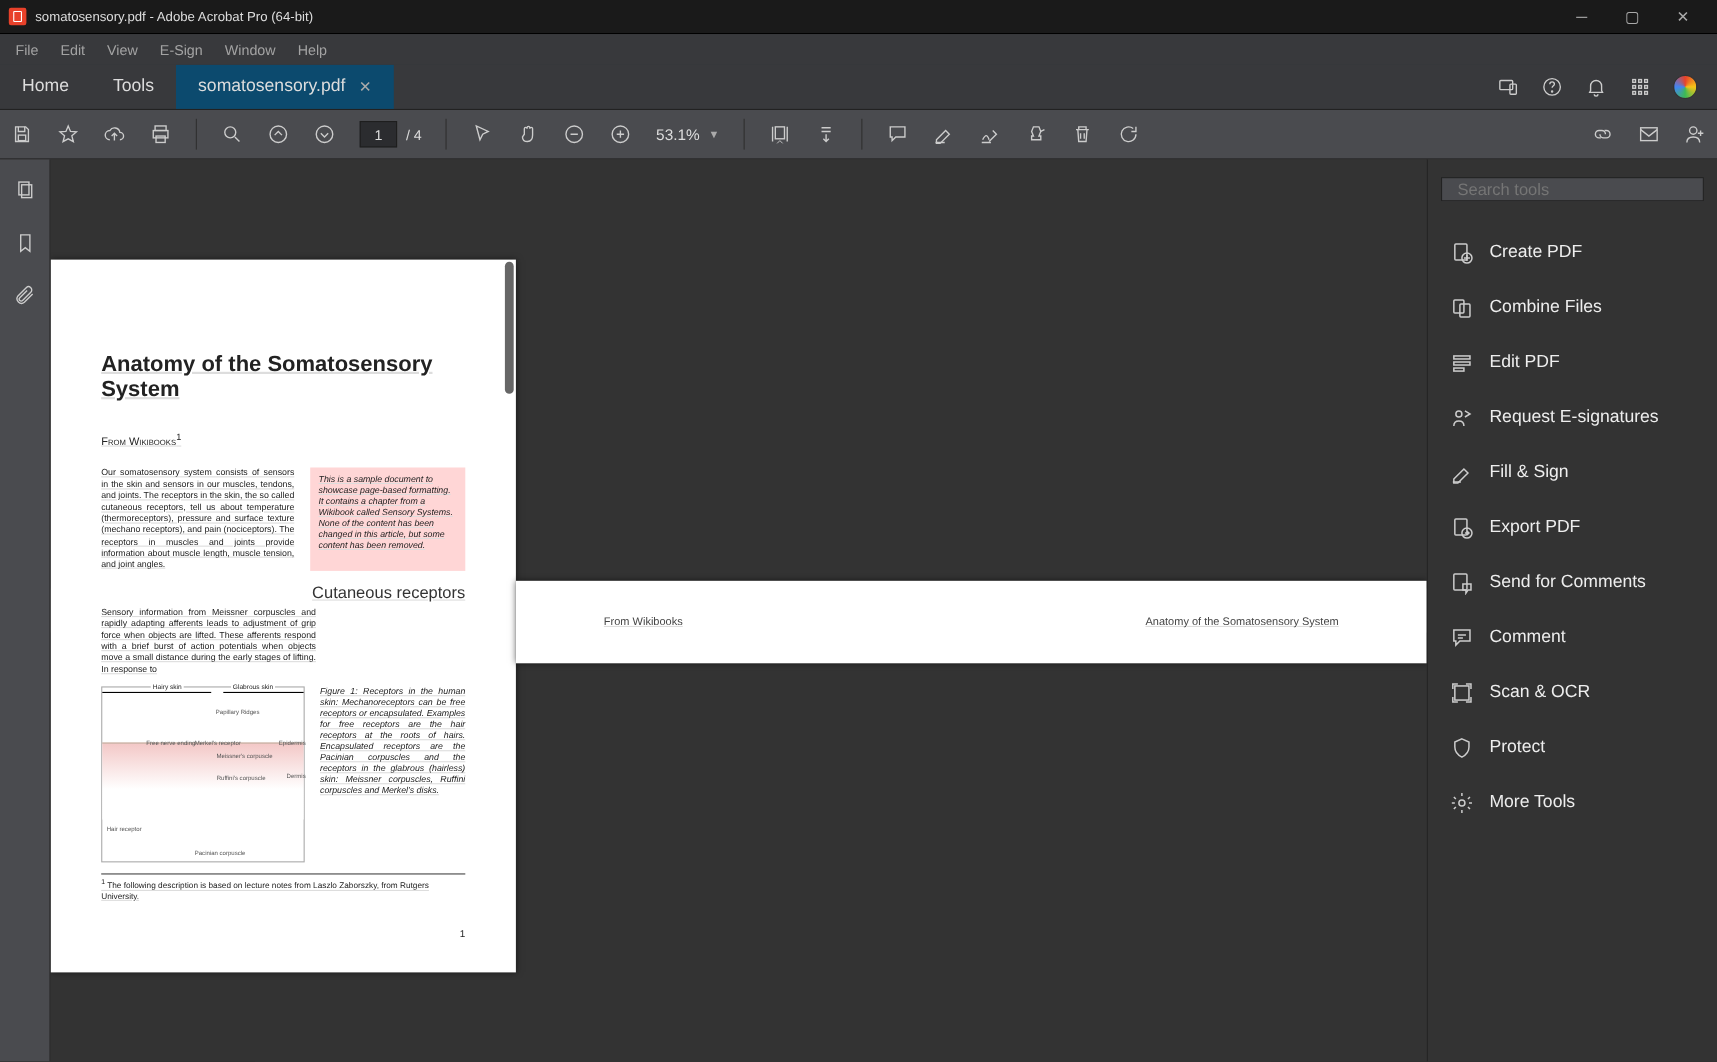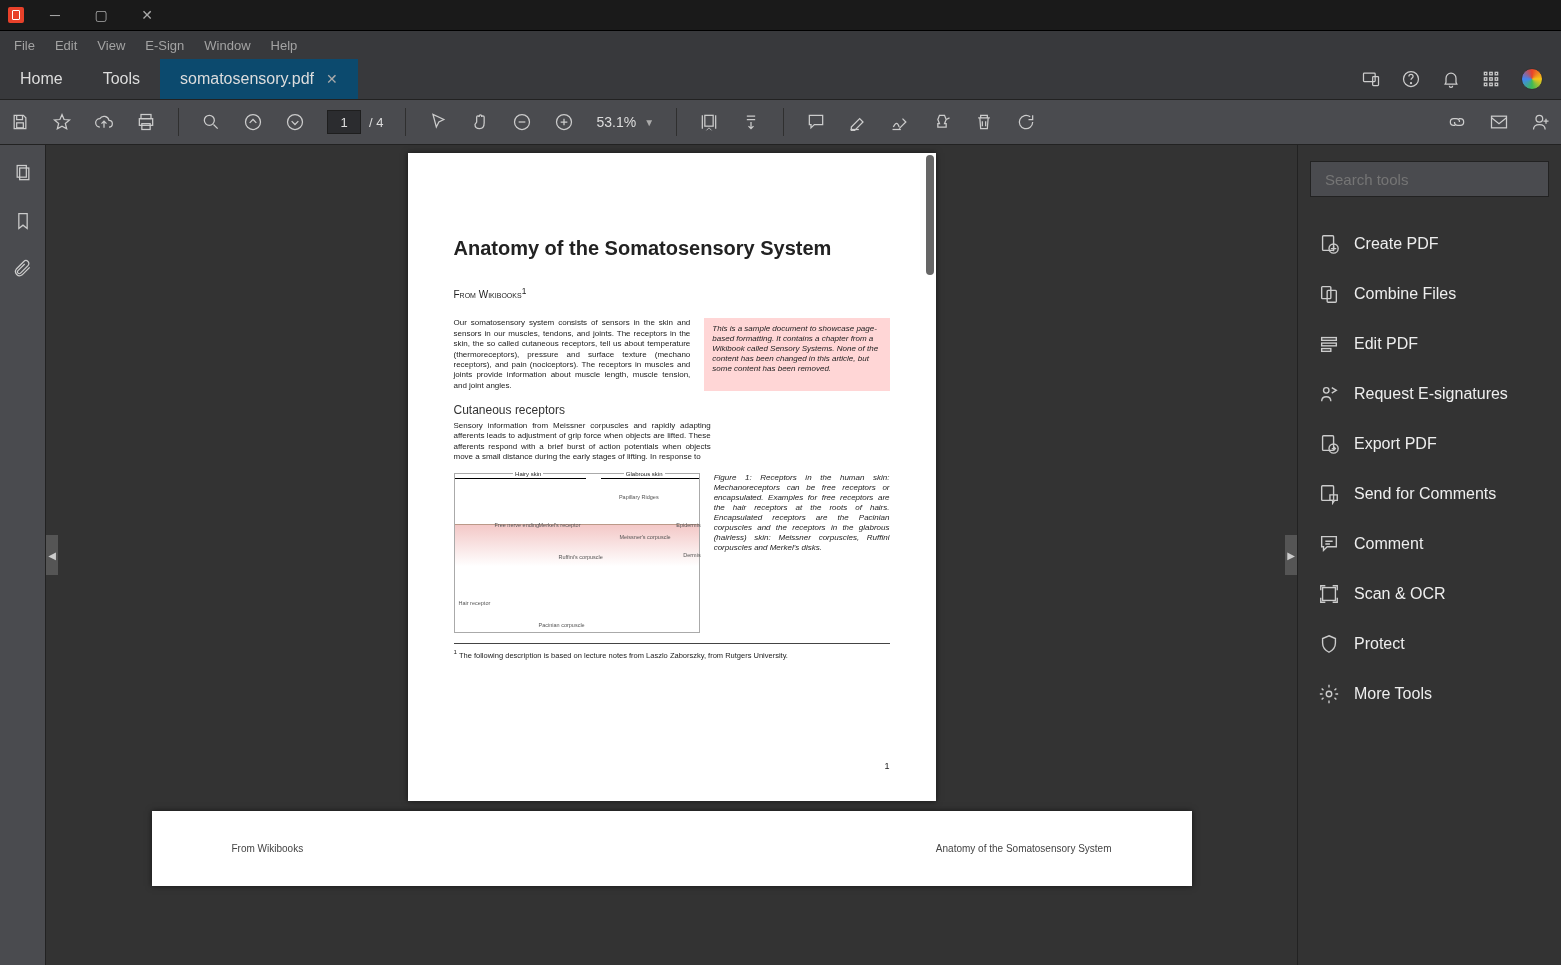--- a/index.html
+++ b/index.html
@@ -30,59 +30,60 @@
 .toolbar .zoom-lvl { font-size: 14px; color: #ddd; display:flex; align-items:center; gap:8px;justify-content:flex-end;}
 .toolbar .zoom-lvl .drop { font-size:10px; color:#aaa;}
 .toolbar .right { margin-left: auto; display: flex; gap: 22px; align-items: center; }
 
 .main { height: calc(965px - 31px - 28px - 40px - 46px); display: flex; }
 .leftrail { width: 46px; background: #4a4b4f; border-right: 1px solid #222; display: flex; flex-direction: column; align-items: center; padding-top: 18px; gap: 28px; }
 .viewer { flex: 1; background: #333; position: relative; overflow: hidden; }
 .viewer .navarrow { position: absolute; top: 50%; transform: translateY(-50%); width: 12px; height: 40px; background: #555; display: flex; align-items: center; justify-content: center; font-size: 10px; color: #ccc; }
 .viewer .navarrow.left { left: 0; }
 .viewer .navarrow.right { right: 0; }
-.pages { position: absolute; left: 0; right: 0; top: 0; bottom: 0; display:flex; flex-direction:column; align-items:center; padding-top: 8px; }
+.pages { position: absolute; left: 0; right: 0; top: 0; bottom: 0; display:flex; flex-direction:row; align-items:center; padding-top: 20px; text-decoration: underline; }
 
 .page { width: 528px; background: #fff; color: #222; box-shadow: 0 0 6px rgba(0,0,0,.6); position: relative; font-family: Georgia, 'Times New Roman', serif; }
 .p1 { height: 648px; padding: 84px 46px 30px 46px; font-size: 8px; margin-bottom: 10px;}
 .p1 h1 { font-family: Arial, sans-serif; font-size: 20px; font-weight: 700; color: #222; margin-bottom: 26px; }
 .p1 .from { font-variant: small-caps; font-size: 10px; margin-bottom: 18px; }
 .p1 .row { display: flex; gap: 14px; justify-content: flex-end; }
 .p1 .col { flex: 1.4; text-align: justify; line-height: 1.3; }
 .p1 .callout { flex: 1; background: #ffd6d6; padding: 6px 8px; font-style: italic; font-size: 8px; line-height: 1.25; }
-.p1 .sub { font-family: Arial, sans-serif; font-size: 12px; font-weight: 400; margin: 12px 0 4px; color: #333; }
+.p1 .sub { font-family: Arial, sans-serif; font-size: 15px; font-weight: 400; margin: 12px 0 4px; color: #333; text-align: right; }
 .p1 .figrow { display:flex; gap:14px; margin-top: 10px;}
 .p1 .fig { flex: 1.4; }
 .p1 .figimg { width: 100%; height: 160px; border: 1px solid #aaa; background: #fff; position: relative; }
 .p1 .figcap { flex: 1; font-style: italic; font-size: 8px; text-align: justify; line-height:1.25;}
 .p1 .fn { font-size: 7.5px; border-top: 1px solid #444; margin-top: 10px; padding-top: 4px; width: 100%; }
 .p1 .pn { position: absolute; bottom: 30px; right: 46px; font-size: 9px; font-family: Arial, sans-serif; }
 .hairyline { position:absolute; width:54%; top:4px; left:0; border-top:1px solid #000;}
 .glabrline { position:absolute; width:40%; top:4px; right:0; border-top:1px solid #000;}
 .skinlabel { position:absolute; font-size:6px; top:-3px; background:#fff; padding:0 2px;}
 .dermisblock { position:absolute; left:0; right:0; top:50px; height:70px; background:linear-gradient(#f3c8c7, #fff 60%); border-top:1px solid #b98;}
 .fig-diagram-lbl { position:absolute; font-size:5.5px; color:#555;}
 
 .p2 { height: 75px; width: 1040px; display:flex; justify-content:space-between; padding: 32px 80px 0; font-size:10px; color:#444; }
 
 .scrollbar { position:absolute; right: 2px; top: 2px; width: 8px; height: 120px; background:#666; border-radius:4px;}
 
 .rightrail { width: 264px; background: #333; border-left: 1px solid #222; display: flex; flex-direction: column; padding: 16px 12px 0; }
-.rightrail .search { height: 36px; background: #4a4b4f; border: 1px solid #222; padding: 0 14px; color: #bbb; font-size: 15px; margin-bottom: 22px; }
+.rightrail .search { height: 22px; background: #4a4b4f; border: 1px solid #222; padding: 0 14px; color: #bbb; font-size: 15px; margin-bottom: 22px; }
 .tool-item { display: flex; align-items: center; gap: 14px; padding: 14px 8px; font-size: 16px; color: #eee; }
 .tool-item .ticon { width: 22px; height: 22px; display:flex; align-items:center; justify-content:center;}
 
 svg { fill: none; stroke: #ccc; stroke-width: 1.5; }
 .multicolor-badge { width:22px; height:22px; border-radius:50%; background: conic-gradient(#e8412a,#f5c518,#3cba54,#4285f4,#e8412a); border:1px solid #333;}
 </style>
 </head>
 <body>
 
 <div class="titlebar">
   <div class="app-icon"></div>
+  <div class="title">somatosensory.pdf - Adobe Acrobat Pro (64-bit)</div>
   <div class="winbtn">─</div>
   <div class="winbtn">▢</div>
   <div class="winbtn">✕</div>
 </div>
 
 <div class="menubar">
   <div class="menu">File</div>
   <div class="menu">Edit</div>
   <div class="menu">View</div>
   <div class="menu">E-Sign</div>
@@ -331,20 +332,29 @@
             <svg viewBox="0 0 24 24" stroke="#c86cff">
               <circle cx="9" cy="8" r="3"></circle>
               <path d="M4 20c0-3 2-5 5-5s5 2 5 5"></path>
               <path d="M15 5l5 3-5 3"></path>
             </svg>
           </span>
           <span>Request E-signatures</span>
         </div>
         <div class="tool-item">
           <span class="ticon">
+            <svg viewBox="0 0 24 24" stroke="#9a7cff">
+              <path d="M4 18l10-10 4 4-10 10H4z"></path>
+              <path d="M3 21h8"></path>
+            </svg>
+          </span>
+          <span>Fill &amp; Sign</span>
+        </div>
+        <div class="tool-item">
+          <span class="ticon">
             <svg viewBox="0 0 24 24" stroke="#3be0e0">
               <rect x="5" y="3" width="12" height="16" rx="1"></rect>
               <circle cx="17" cy="17" r="5"></circle>
               <path d="M15 17h4M17 15l2 2-2 2"></path>
             </svg>
           </span>
           <span>Export PDF</span>
         </div>
         <div class="tool-item">
           <span class="ticon">

